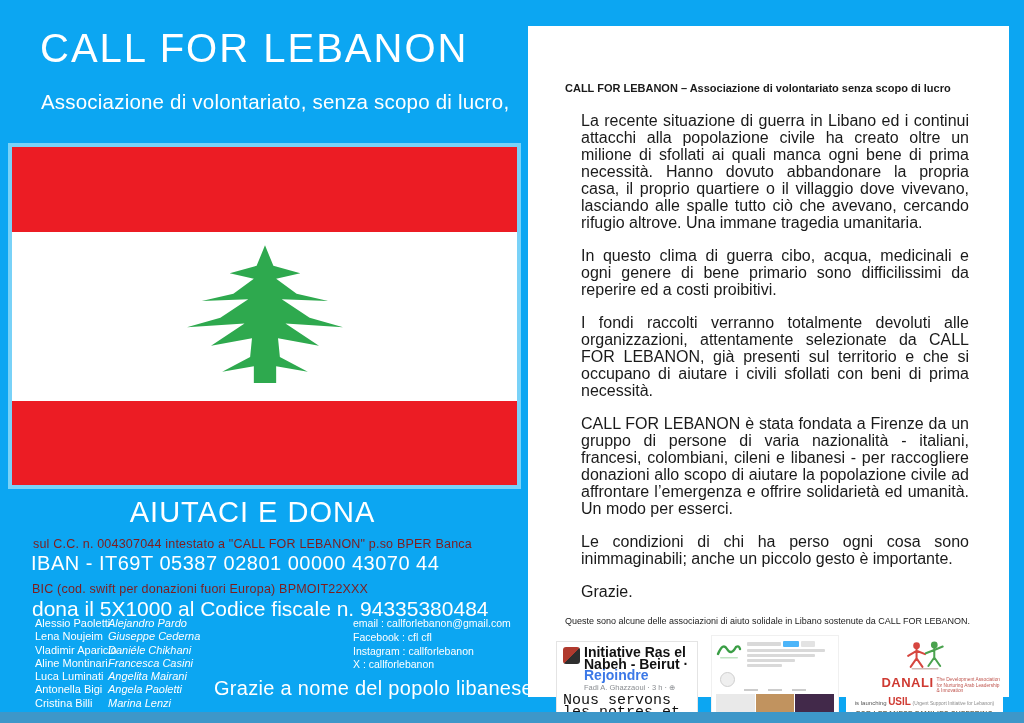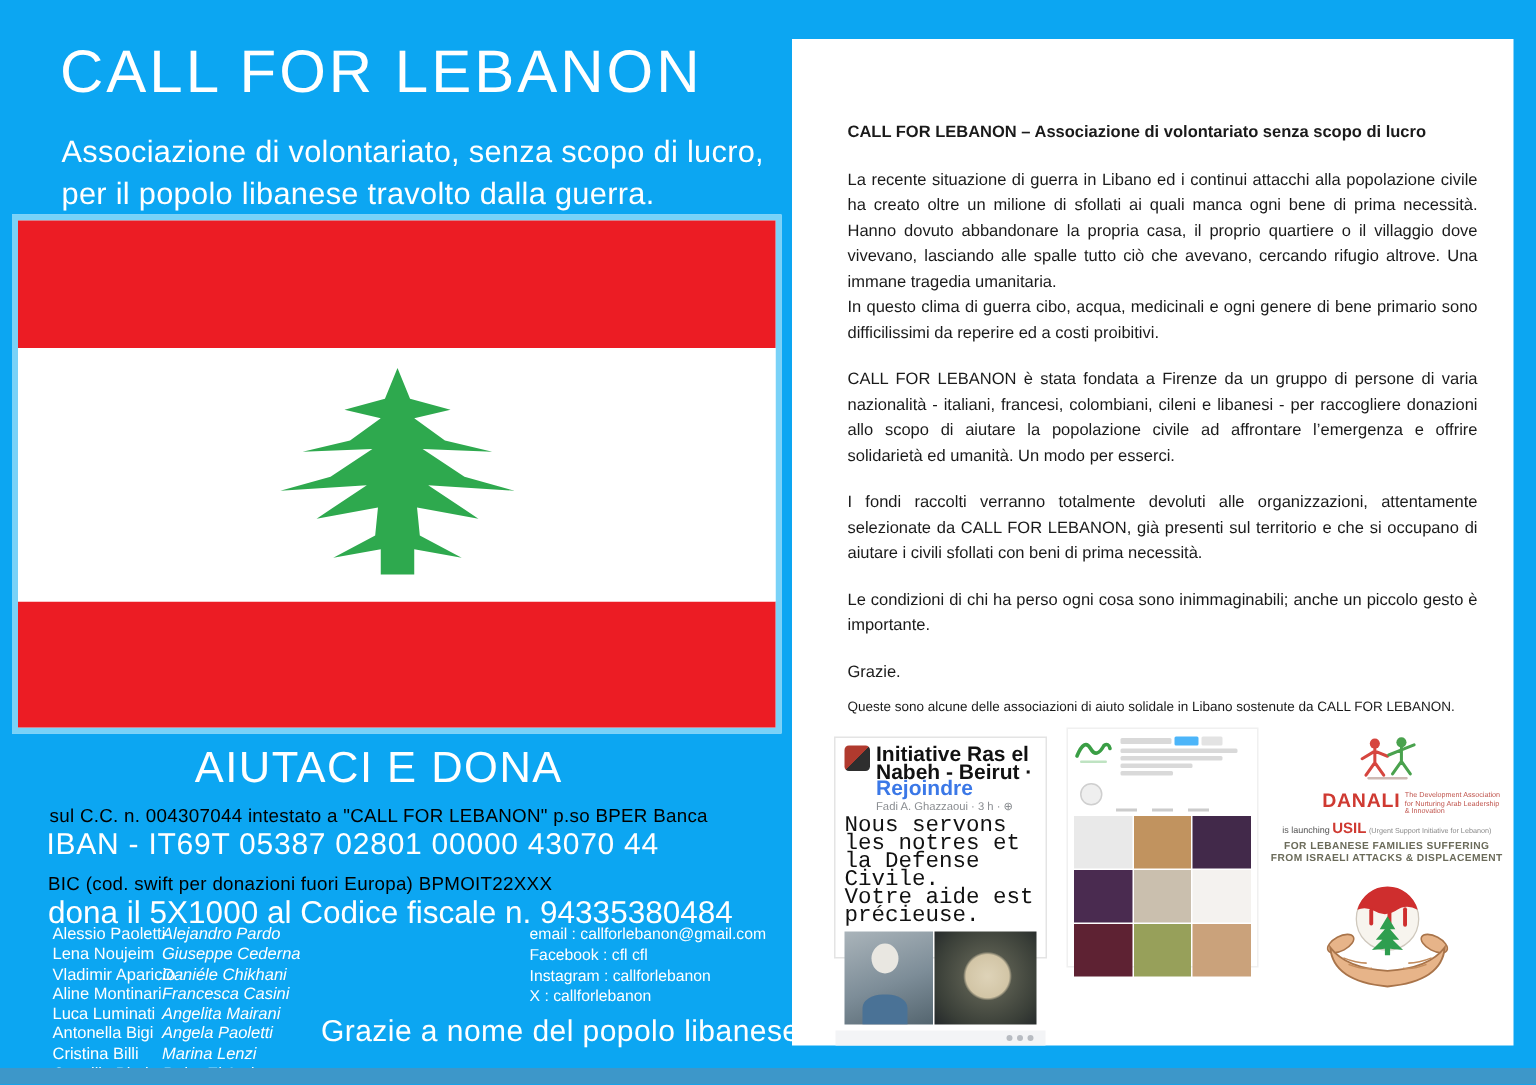--- a/index.html
+++ b/index.html
@@ -22,40 +22,40 @@
     position:absolute;left:8px;top:143px;width:505px;height:338px;
     border:4px solid #79d2f8;background:#fff;display:flex;flex-direction:column;
   }
   .flag .band-red{background:#ec1c24;height:25%;}
   .flag .band-white{background:#ffffff;height:50%;position:relative;display:flex;align-items:center;justify-content:center;}
   .cedar{width:186px;height:164px;display:block;}
   .donate-heading{
     position:absolute;left:0;top:496px;width:505px;text-align:center;
     color:#fff;font-size:29px;letter-spacing:1px;
   }
-  .donate-small{position:absolute;color:#000000;font-size:12.5px;letter-spacing:.2px;white-space:nowrap;}
+  .donate-small{position:absolute;color:#7f1d1d;font-size:12.5px;letter-spacing:.2px;white-space:nowrap;}
   .donate-big{position:absolute;color:#fff;white-space:nowrap;}
   .acct{left:33px;top:537px;}
   .iban{left:31px;top:552px;font-size:20px;letter-spacing:.5px;}
   .bic{left:32px;top:582px;}
   .fiscal{left:32px;top:597px;font-size:21px;}
   .members{position:absolute;top:617px;color:#fff;font-size:11px;line-height:13.3px;}
   .members.col1{left:35px;}
   .members.col2{left:108px;font-style:italic;}
   .contacts{position:absolute;left:353px;top:617px;color:#fff;font-size:10.5px;line-height:13.8px;}
   .closing{position:absolute;left:214px;top:677px;color:#fff;font-size:20px;letter-spacing:.3px;white-space:nowrap;}
   .bottom-edge{position:absolute;left:0;bottom:0;width:100%;height:11px;background:#3d97c9;}
 
   
   .white-panel{
     position:absolute;left:528px;top:26px;width:481px;height:671px;background:#fff;
     box-sizing:border-box;padding:56px 24px 0 37px;color:#1a1a1a;
   }
   .rp-heading{font-size:11px;font-weight:bold;margin:0 0 18px 0;white-space:nowrap;}
-  .rp-p{font-size:11px;line-height:17px;text-align:justify;margin:0;}
+  .rp-p{font-size:16px;line-height:17px;text-align:justify;margin:16px;}
   .rp-gap{margin-top:14px;}
   .rp-caption{font-size:9px;margin-top:9px;white-space:nowrap;}
 
   .assoc-row{position:relative;height:166px;margin-top:6px;}
   .card{position:absolute;background:#fff;box-sizing:border-box;}
 
   
   .fb-card{left:-9px;top:6px;width:142px;height:148px;border:1px solid #e4e4e4;padding:5px 6px 0 6px;}
   .fb-head{display:flex;gap:4px;}
   .fb-avatar{width:17px;height:17px;border-radius:3px;flex:0 0 17px;
@@ -102,21 +102,20 @@
   .danali-tagline{margin-top:3px;font-size:6.8px;font-weight:bold;color:#6b6b5a;letter-spacing:.3px;line-height:8.5px;}
   .danali-hands{width:104px;height:86px;margin-top:2px;}
 </style>
 </head>
 <body>
 
 <div class="l-title">CALL FOR LEBANON</div>
 
 <div class="l-subtitle">
   <div>Associazione di volontariato, senza scopo di lucro,</div>
-  <div>per il popolo libanese travolto dalla guerra.</div>
 </div>
 
 <div class="flag">
   <div class="band-red"></div>
   <div class="band-white">
     <svg class="cedar" viewBox="0 0 200 160" aria-hidden="true">
       <path fill="#2ea94e" d="M100,4 L109,26 L138,34 L112,40 L134,56 L168,64 L118,62 L148,82 L184,92 L122,88
         L158,112 L114,104 L116,124 L146,140 L112,134 L112,152 L88,152 L88,134 L54,140 L84,124
         L86,104 L42,112 L78,88 L16,92 L52,82 L82,62 L32,64 L66,56 L88,40 L62,34 L91,26 Z"></path>
     </svg>
@@ -160,22 +159,22 @@
     <div>Instagram : callforlebanon</div>
     <div>X : callforlebanon</div>
   </div>
 
 <div class="closing">Grazie a nome del popolo libanese.</div>
 
 <div class="white-panel">
   <p class="rp-heading">CALL FOR LEBANON – Associazione di volontariato senza scopo di lucro</p>
   <p class="rp-p">La recente situazione di guerra in Libano ed i continui attacchi alla popolazione civile ha creato oltre un milione di sfollati ai quali manca ogni bene di prima necessità. Hanno dovuto abbandonare la propria casa, il proprio quartiere o il villaggio dove vivevano, lasciando alle spalle tutto ciò che avevano, cercando rifugio altrove. Una immane tragedia umanitaria.</p>
   <p class="rp-p">In questo clima di guerra cibo, acqua, medicinali e ogni genere di bene primario sono difficilissimi da reperire ed a costi proibitivi.</p>
+  <p class="rp-p rp-gap">I fondi raccolti verranno totalmente devoluti alle organizzazioni, attentamente selezionate da CALL FOR LEBANON, già presenti sul territorio e che si occupano di aiutare i civili sfollati con beni di prima necessità.</p>
   <p class="rp-p rp-gap">CALL FOR LEBANON è stata fondata a Firenze da un gruppo di persone di varia nazionalità - italiani, francesi, colombiani, cileni e libanesi - per raccogliere donazioni allo scopo di aiutare la popolazione civile ad affrontare l’emergenza e offrire solidarietà ed umanità. Un modo per esserci.</p>
-  <p class="rp-p rp-gap">I fondi raccolti verranno totalmente devoluti alle organizzazioni, attentamente selezionate da CALL FOR LEBANON, già presenti sul territorio e che si occupano di aiutare i civili sfollati con beni di prima necessità.</p>
   <p class="rp-p rp-gap">Le condizioni di chi ha perso ogni cosa sono inimmaginabili; anche un piccolo gesto è importante.</p>
   <p class="rp-p rp-gap">Grazie.</p>
   <p class="rp-caption">Queste sono alcune delle associazioni di aiuto solidale in Libano sostenute da CALL FOR LEBANON.</p>
 
   <div class="assoc-row">
 
     <div class="card fb-card">
       <div class="fb-head">
         <div class="fb-avatar"></div>
         <div>

